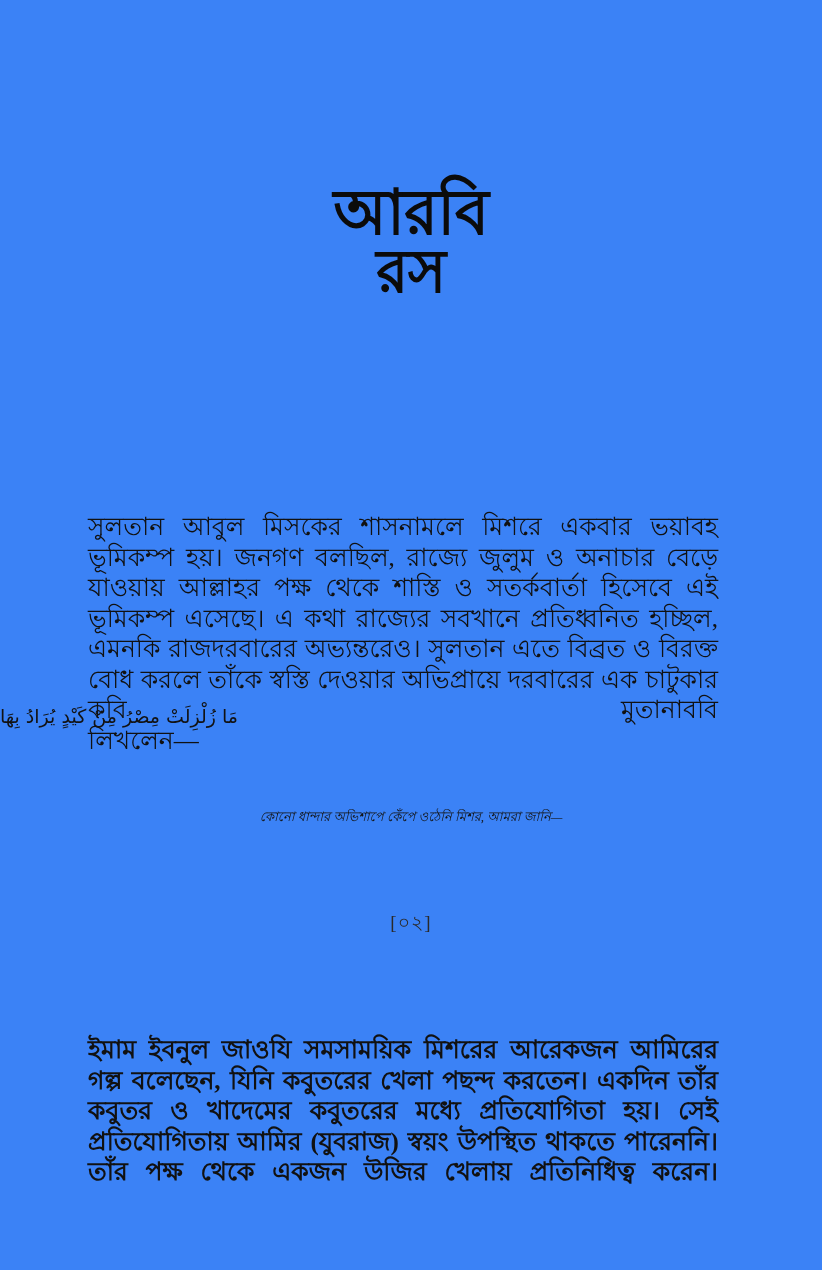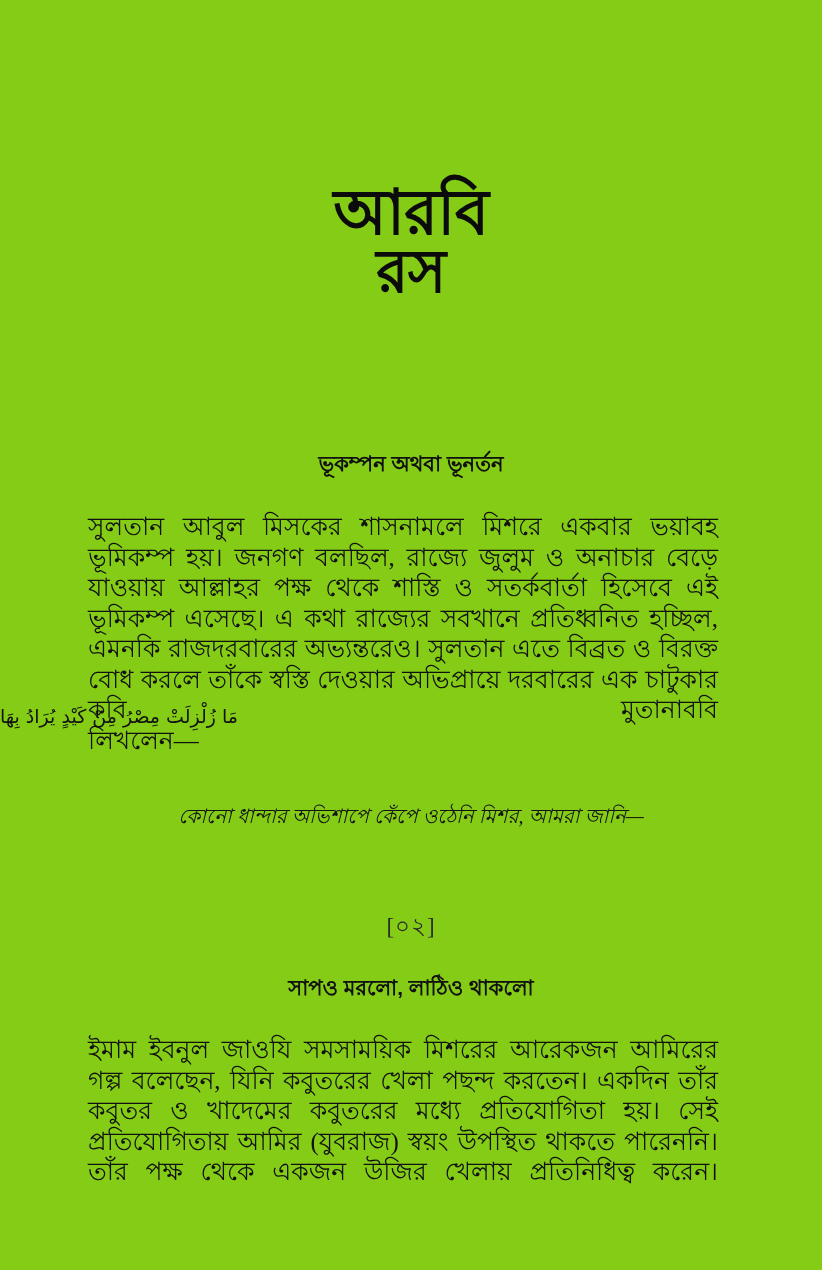--- a/index.html
+++ b/index.html
@@ -7,21 +7,21 @@
     margin: 0;
     padding: 0;
     background: #ffffff;
   }
 
   .page {
     position: relative;
     width: 822px;
     height: 1270px;
     margin: 0 auto;
-    background: #84cc16;
+    background: #3b82f6;
     color: #111111;
     overflow: hidden;
     font-family: "Liberation Serif", "DejaVu Serif", serif;
   }
 
   
   .chapter-title {
     position: absolute;
     left: 0;
     right: 0;
@@ -65,21 +65,21 @@
     width: 630px;
     text-align: justify;
     text-align-last: justify;
     font-family: "Liberation Serif", "DejaVu Serif", serif;
     font-size: 25px;
     line-height: 30.5px;
     color: #111111;
     word-spacing: 0.5px;
   }
   .body-para.p-quake { top: 487px; }
-  .body-para.p-snake { top: 1010px; }
+  .body-para.p-snake { top: 1010px; font-weight: bold; }
   .body-para .tail {
     display: block;
     text-align: center;
     text-align-last: left;
   }
 
   
   .arabic-verse {
     position: absolute;
     left: 0;
@@ -100,65 +100,63 @@
 
   
   .verse-translation {
     position: absolute;
     left: 0;
     right: 0;
     top: 801px;
     text-align: center;
     font-family: "Liberation Serif", "DejaVu Serif", serif;
     font-style: italic;
-    font-size: 20px;
+    font-size: 13px;
     line-height: 31px;
     color: #131313;
   }
   .verse-translation .verse-line { display: block; }
 
   
   .section-marker {
     position: absolute;
     left: 0;
     right: 0;
     top: 908px;
     text-align: center;
     font-family: "Liberation Serif", "DejaVu Serif", serif;
-    font-size: 23px;
+    font-size: 19px;
     color: #2a2a2a;
     letter-spacing: 1px;
   }
 </style>
 </head>
 <body>
 
 <div class="page">
 
   <div class="chapter-title">
     <span class="chapter-title-line line-1">আরবি</span>
     <span class="chapter-title-line line-2">রস</span>
   </div>
 
-  <h2 class="section-heading h-quake">ভূকম্পন অথবা ভূনর্তন</h2>
 
   <p class="body-para p-quake">
     <span>সুলতান আবুল মিসকের শাসনামলে মিশরে একবার ভয়াবহ ভূমিকম্প হয়। জনগণ বলছিল, রাজ্যে জুলুম ও অনাচার বেড়ে যাওয়ায় আল্লাহর পক্ষ থেকে শাস্তি ও সতর্কবার্তা হিসেবে এই ভূমিকম্প এসেছে। এ কথা রাজ্যের সবখানে প্রতিধ্বনিত হচ্ছিল, এমনকি রাজদরবারের অভ্যন্তরেও। সুলতান এতে বিব্রত ও বিরক্ত বোধ করলে তাঁকে স্বস্তি দেওয়ার অভিপ্রায়ে দরবারের এক চাটুকার কবি মুতানাববি</span>
     <span class="tail">লিখলেন—</span>
   </p>
 
   <div class="arabic-verse">
     <span class="arabic-line">مَا زُلْزِلَتْ مِصْرُ مِنْ كَيْدٍ يُرَادُ بِهَا</span>
   </div>
 
   <div class="verse-translation">
     <span class="verse-line">কোনো ধান্দার অভিশাপে কেঁপে ওঠেনি মিশর, আমরা জানি—</span>
   </div>
 
   <div class="section-marker">[০২]</div>
 
-  <h2 class="section-heading h-snake">সাপও মরলো, লাঠিও থাকলো</h2>
 
   <p class="body-para p-snake">
     <span>ইমাম ইবনুল জাওযি সমসাময়িক মিশরের আরেকজন আমিরের গল্প বলেছেন, যিনি কবুতরের খেলা পছন্দ করতেন। একদিন তাঁর কবুতর ও খাদেমের কবুতরের মধ্যে প্রতিযোগিতা হয়। সেই প্রতিযোগিতায় আমির (যুবরাজ) স্বয়ং উপস্থিত থাকতে পারেননি। তাঁর পক্ষ থেকে একজন উজির খেলায় প্রতিনিধিত্ব করেন।</span>
   </p>
 
 </div>
 
 </body></html>

